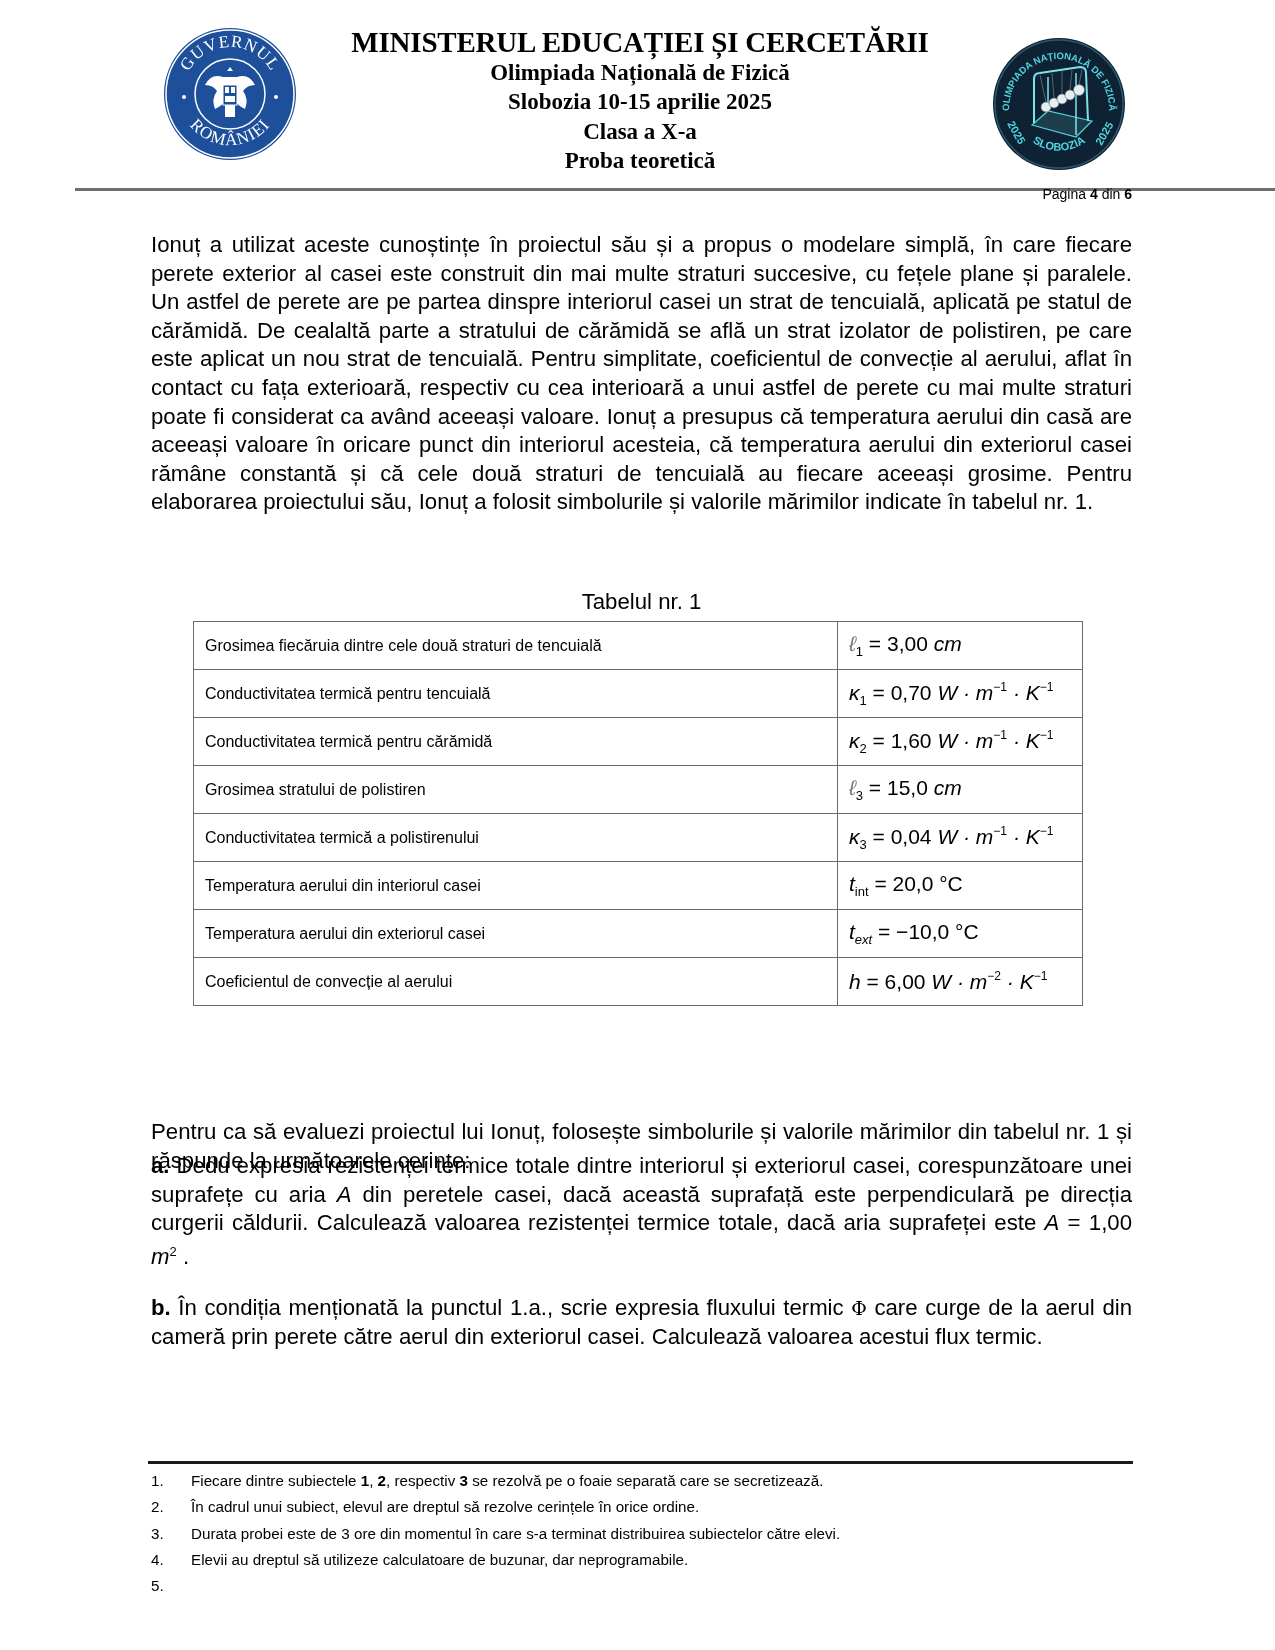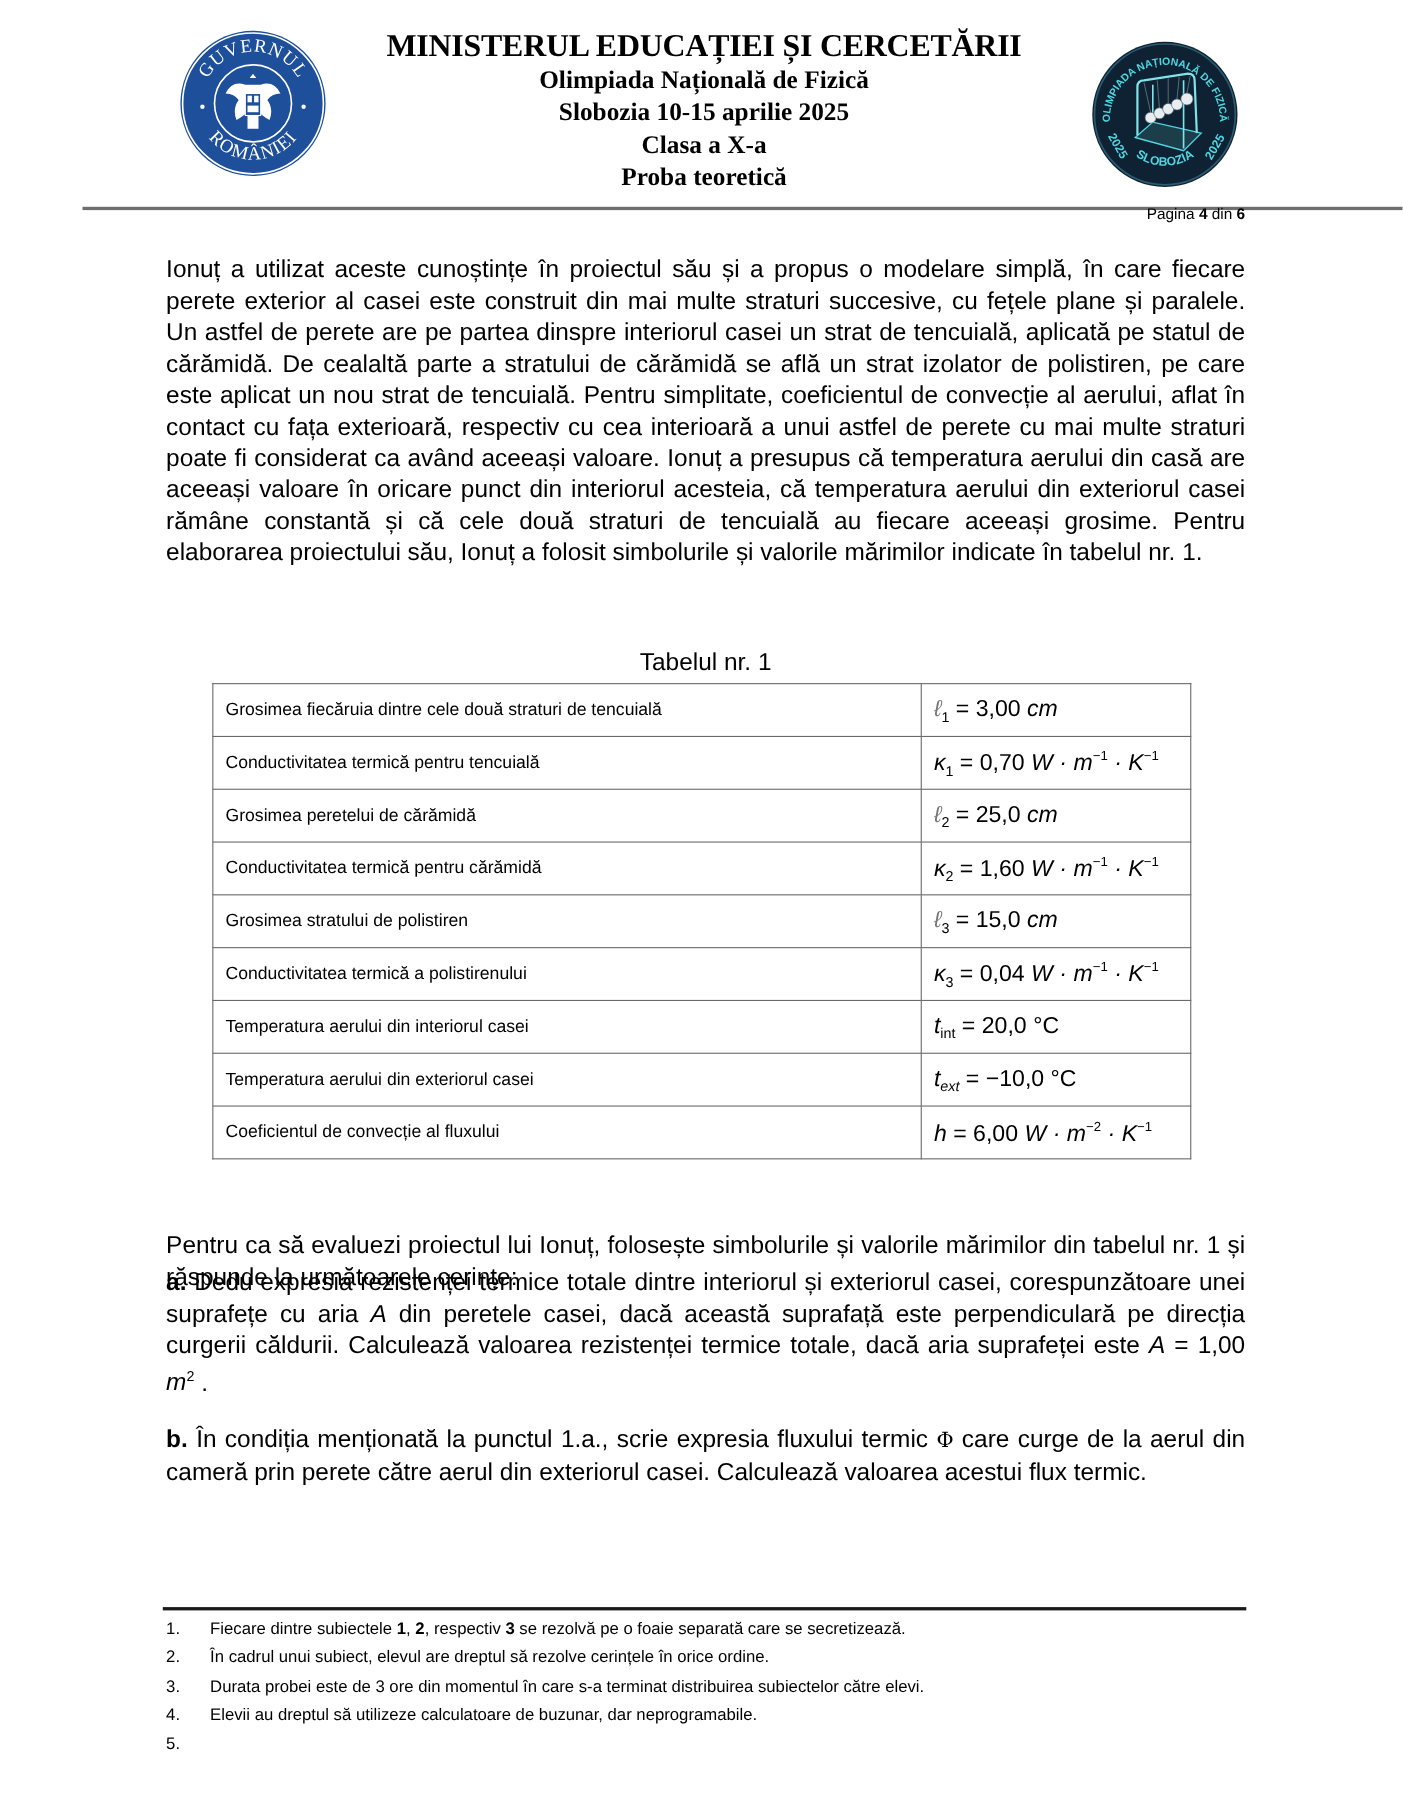--- a/index.html
+++ b/index.html
@@ -136,45 +136,41 @@
   <tbody id="tbl-body">
       <tr>
         <td class="label">Grosimea fiecăruia dintre cele două straturi de tencuială</td>
         <td class="val"><i class="sym">ℓ</i><sub>1</sub><span> = 3,00 </span><i>cm</i></td>
       </tr>
       <tr>
         <td class="label">Conductivitatea termică pentru tencuială</td>
         <td class="val"><i class="sym" style="color:#000">κ</i><sub>1</sub><span> = 0,70 </span><i>W · m</i><sup>−1</sup><i> · K</i><sup>−1</sup></td>
       </tr>
       <tr>
-        <td class="label">Grosimea peretelui de cărămidă</td>
-        <td class="val"><i class="sym">ℓ</i><sub>2</sub><span> = 25,0 </span><i>cm</i></td>
-      </tr>
-      <tr>
         <td class="label">Conductivitatea termică pentru cărămidă</td>
         <td class="val"><i class="sym" style="color:#000">κ</i><sub>2</sub><span> = 1,60 </span><i>W · m</i><sup>−1</sup><i> · K</i><sup>−1</sup></td>
       </tr>
       <tr>
         <td class="label">Grosimea stratului de polistiren</td>
         <td class="val"><i class="sym">ℓ</i><sub>3</sub><span> = 15,0 </span><i>cm</i></td>
       </tr>
       <tr>
         <td class="label">Conductivitatea termică a polistirenului</td>
         <td class="val"><i class="sym" style="color:#000">κ</i><sub>3</sub><span> = 0,04 </span><i>W · m</i><sup>−1</sup><i> · K</i><sup>−1</sup></td>
       </tr>
       <tr>
         <td class="label">Temperatura aerului din interiorul casei</td>
         <td class="val"><i class="sym" style="color:#000">t</i><sub>int</sub><span> = 20,0 </span><span>°C</span></td>
       </tr>
       <tr>
         <td class="label">Temperatura aerului din exteriorul casei</td>
         <td class="val"><i class="sym" style="color:#000">t</i><sub style="font-style:italic">ext</sub><span> = −10,0 </span><span>°C</span></td>
       </tr>
       <tr>
-        <td class="label">Coeficientul de convecție al fluxului</td>
+        <td class="label">Coeficientul de convecție al aerului</td>
         <td class="val"><i class="sym" style="color:#000">h</i><span> = 6,00 </span><i>W · m</i><sup>−2</sup><i> · K</i><sup>−1</sup></td>
       </tr>
     </tbody>
 </table>
 
 <div class="abs para para-eval body-text">Pentru ca să evaluezi proiectul lui Ionuț, folosește simbolurile și valorile mărimilor din tabelul nr. 1 și răspunde la următoarele cerințe:</div>
 
 <div class="abs para para-a body-text"><b>a.</b><span> Dedu expresia rezistenței termice totale dintre interiorul și exteriorul casei, corespunzătoare unei suprafețe cu aria </span><i>A</i><span> din peretele casei, dacă această suprafață este perpendiculară pe direcția curgerii căldurii. Calculează valoarea rezistenței termice totale, dacă aria suprafeței este </span><span><i>A</i><span> = 1,00 </span><i>m</i><sup style="font-size:13px">2</sup></span><span> .</span></div>
 
 <div class="abs para para-b body-text"><b>b.</b><span> În condiția menționată la punctul 1.a., scrie expresia fluxului termic </span><span style="font-family:'DejaVu Serif',serif;font-size:19px">Φ</span><span> care curge de la aerul din cameră prin perete către aerul din exteriorul casei. Calculează valoarea acestui flux termic.</span></div>

